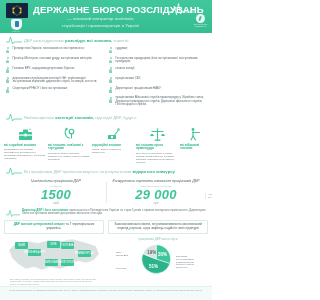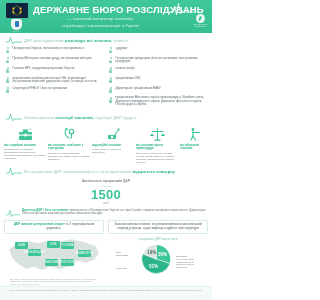--- a/index.html
+++ b/index.html
@@ -100,21 +100,21 @@
   
   .cats{display:flex;padding:3px 4px 0 4px;gap:2px;align-items:flex-start;}
   .cat{flex:1;text-align:left;}
   .cat.c5{flex:0 0 28px;}
   .cat .icwrap{height:17px;display:flex;align-items:flex-end;justify-content:center;}
   .cat .ttl{font-size:3px;line-height:3.6px;font-weight:bold;color:#2bb489;margin-top:2px;}
   .cat .dsc{font-size:2.5px;line-height:3px;color:#6b787d;margin-top:1px;}
 
   
   .stats{display:flex;padding:3px 6px 0 6px;align-items:flex-start;}
-  .stat{flex:1;text-align:center;position:relative;padding:0 4px;}
+  .stat{flex:1;text-align:center;position:relative;padding:0 4px;font-style:italic;}
   .stat.sep:before{
     content:"";position:absolute;left:0;top:3px;bottom:3px;width:1px;background:#dfeee9;
   }
   .stat .cap{font-size:3.6px;line-height:4.4px;color:#4d5c61;}
   .stat .sub{font-size:2.5px;line-height:3px;color:#9dc8ba;margin-top:1.5px;}
   .stat .big{font-size:13px;line-height:14px;font-weight:bold;color:#3ec59a;letter-spacing:.3px;margin-top:.5px;}
   .stat .unit{font-size:3px;color:#8aa9a0;line-height:3.6px;}
   .stat .note{
     position:absolute;right:-30px;top:14px;width:28px;font-size:2.3px;line-height:2.9px;
     color:#93a3a8;text-align:left;border-left:1px solid #dfeee9;padding-left:2px;
@@ -400,20 +400,29 @@
     </div>
   </div>
 
   <div class="stats">
     <div class="stat">
       <div class="cap">Чисельність
 працівників ДБР</div>
       <div class="sub">не менше</div>
       <div class="big">1500</div>
       <div class="unit">осіб</div>
+    </div>
+    <div class="stat sep">
+      <div class="cap">Конкурентна зарплата
+головадля працівників ДБР</div>
+      <div class="sub">посадовий оклад слідчого</div>
+      <div class="big">29 000</div>
+      <div class="unit">грн</div>
+      <div class="note">і всі відповідні
+розміри винагород</div>
     </div>
   </div>
 
   <div class="dirnote">
     <svg class="pulse" width="14" height="9" viewBox="0 0 32 18">
       <path d="M0 12 L6 12 L9 2 L13 16 L16 12 L32 12" fill="none" stroke="#3ec59a" stroke-width="1.4" stroke-linejoin="round"></path>
     </svg>
     <div class="txt">
       <b>Директор ДБР і його заступники</b>
       <span>призначаються Президентом України на строк 5 років з правом

